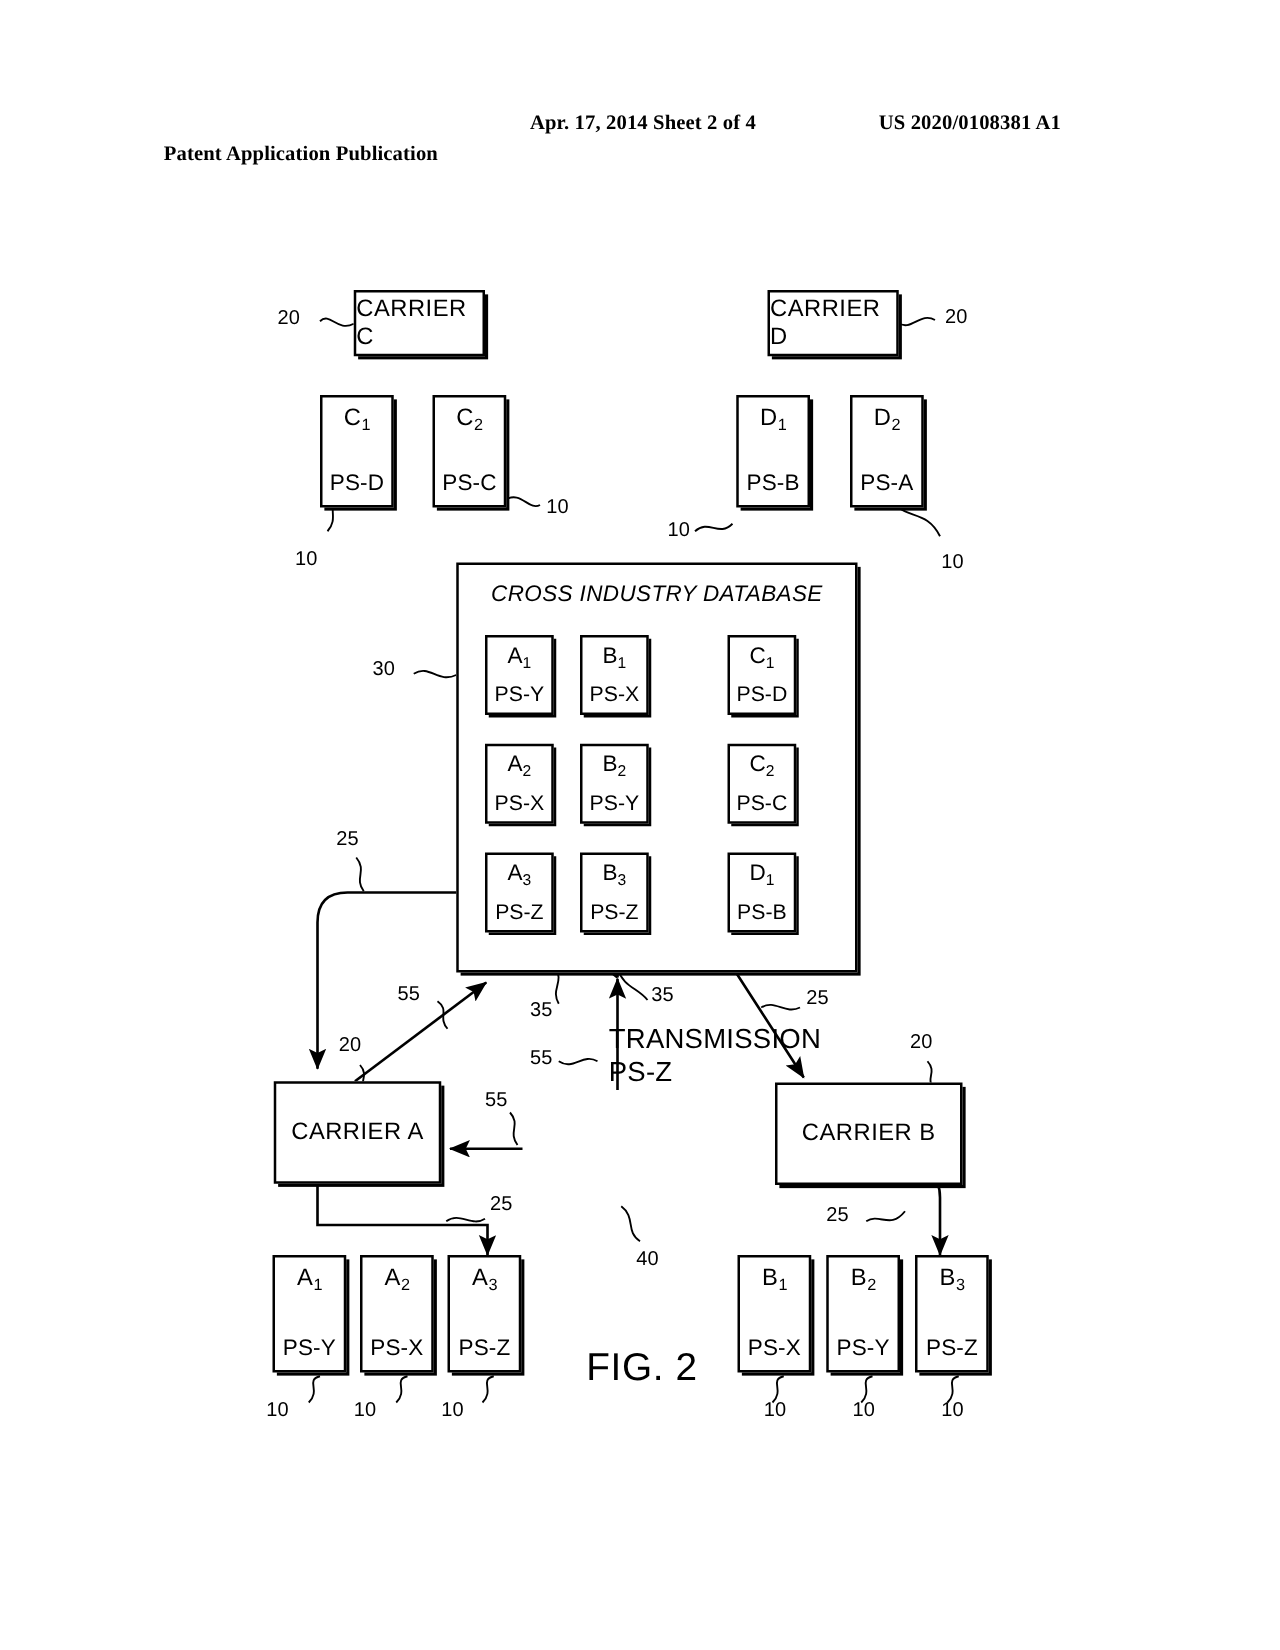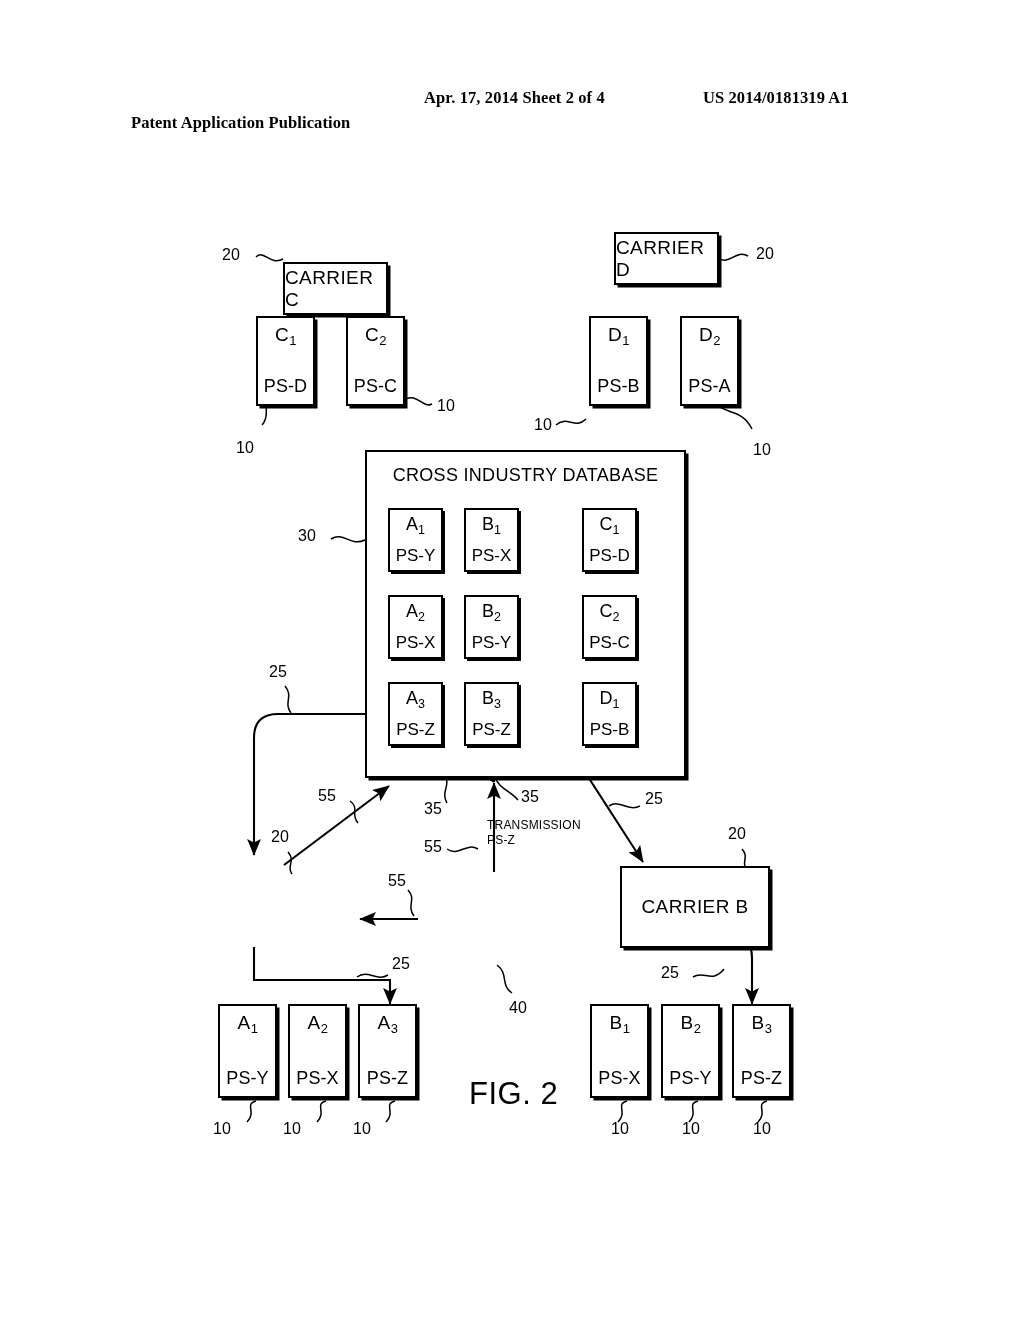--- a/index.html
+++ b/index.html
@@ -50,21 +50,21 @@
   
   .dbbox{
     position:absolute;
     border:2.6px solid #000;
     background:#fff;
     box-shadow:3px 3px 0 -0.5px #000;
     box-sizing:border-box;
   }
   .dbtitle{
     position:absolute;left:0;right:0;top:13px;
-    text-align:center;font-size:18px;letter-spacing:.3px;
+    text-align:center;font-size:18px;letter-spacing:.3px;font-style:italic;
   }
   .dbcell{
     position:absolute;
     border:2.2px solid #000;background:#fff;
     box-shadow:2.5px 2.5px 0 -0.5px #000;
     box-sizing:border-box;
     display:flex;flex-direction:column;justify-content:space-between;align-items:center;
     padding:5px 0 6px 0;
   }
   .dbcell .u-id{font-size:18px;line-height:1;}
@@ -80,36 +80,36 @@
     box-sizing:border-box;
     display:flex;flex-direction:column;align-items:center;justify-content:center;
     font-size:18px;line-height:1.42;letter-spacing:.2px;
   }
 
   
   .ref{
     position:absolute;font-size:16px;letter-spacing:.2px;white-space:nowrap;
   }
   
-  .lbl{position:absolute;font-size:12px;white-space:nowrap;line-height:1.22;letter-spacing:.2px;}
+  .lbl{position:absolute;font-size:22px;white-space:nowrap;line-height:1.22;letter-spacing:.2px;}
 
   .figlabel{
     position:absolute;
     font-size:31px;letter-spacing:.5px;
   }
 </style>
 </head>
 <body>
 
 <div id="page">
 
   <div class="hdr">
     <span class="h-pub">Patent Application Publication</span>
     <span class="h-date">Apr. 17, 2014  Sheet 2 of 4</span>
-    <span class="h-num">US 2014/0181319 A1</span>
+    <span class="h-num">US 2020/0108381 A1</span>
   </div>
 
   <svg id="art" viewBox="0 0 1024 1320">
     <defs>
       <marker id="arrHead" markerWidth="9" markerHeight="9" refX="7.6" refY="3.3" orient="auto" markerUnits="strokeWidth">
         <path d="M0,0 L8,3.3 L0,6.6 L1.6,3.3 z" fill="#000"></path>
       </marker>
       <marker id="arrHeadD" markerWidth="9" markerHeight="9" refX="7.4" refY="3.3" orient="auto" markerUnits="strokeWidth">
         <path d="M0,0 L8,3.3 L0,6.6 L1.6,3.3 z" fill="#000"></path>
       </marker>
@@ -191,21 +191,21 @@
     <g fill="none" stroke="#000" stroke-width="2.1">
       <path d="M418,919 L360,919" marker-end="url(#arrHead)"></path>
     </g>
 
     <g fill="none" stroke="#000" stroke-width="2.1" stroke-dasharray="7 5">
       <path d="M494,782 L436,736" marker-end="url(#arrHeadD)"></path>
       <path d="M494,782 L494,742" marker-end="url(#arrHeadD)"></path>
     </g>
   </svg>
 
-  <div class="box carrier" style="left:283px;top:232px;width:105px;height:53px;margin-top:30px;">
+  <div class="box carrier" style="left:283px;top:232px;width:105px;height:53px;">
     <span>CARRIER C</span>
   </div>
   <div class="ref" style="left:222px;top:246px;">20</div>
 
   <div class="box unit" style="left:256px;top:316px;width:59px;height:90px;">
     <span class="u-id">C<sub>1</sub></span>
     <span class="u-ps">PS-D</span>
   </div>
   <div class="ref" style="left:236px;top:439px;">10</div>
 
@@ -287,20 +287,23 @@
   <div class="ref" style="left:728px;top:825px;">20</div>
   <div class="ref" style="left:392px;top:955px;">25</div>
   <div class="ref" style="left:661px;top:964px;">25</div>
   <div class="ref" style="left:509px;top:999px;">40</div>
 
   <div class="lbl" style="left:487px;top:818px;">
     <div>TRANSMISSION</div>
     <div>PS-Z</div>
   </div>
 
+  <div class="box carrier" style="left:219px;top:865px;width:134px;height:82px;">
+    <span>CARRIER A</span>
+  </div>
 
   <div class="box carrier" style="left:620px;top:866px;width:150px;height:82px;text-align:center;">
     <span>CARRIER B</span>
   </div>
 
 
   <div class="box unit" style="left:218px;top:1004px;width:59px;height:94px;">
     <span class="u-id">A<sub>1</sub></span>
     <span class="u-ps">PS-Y</span>
   </div>

